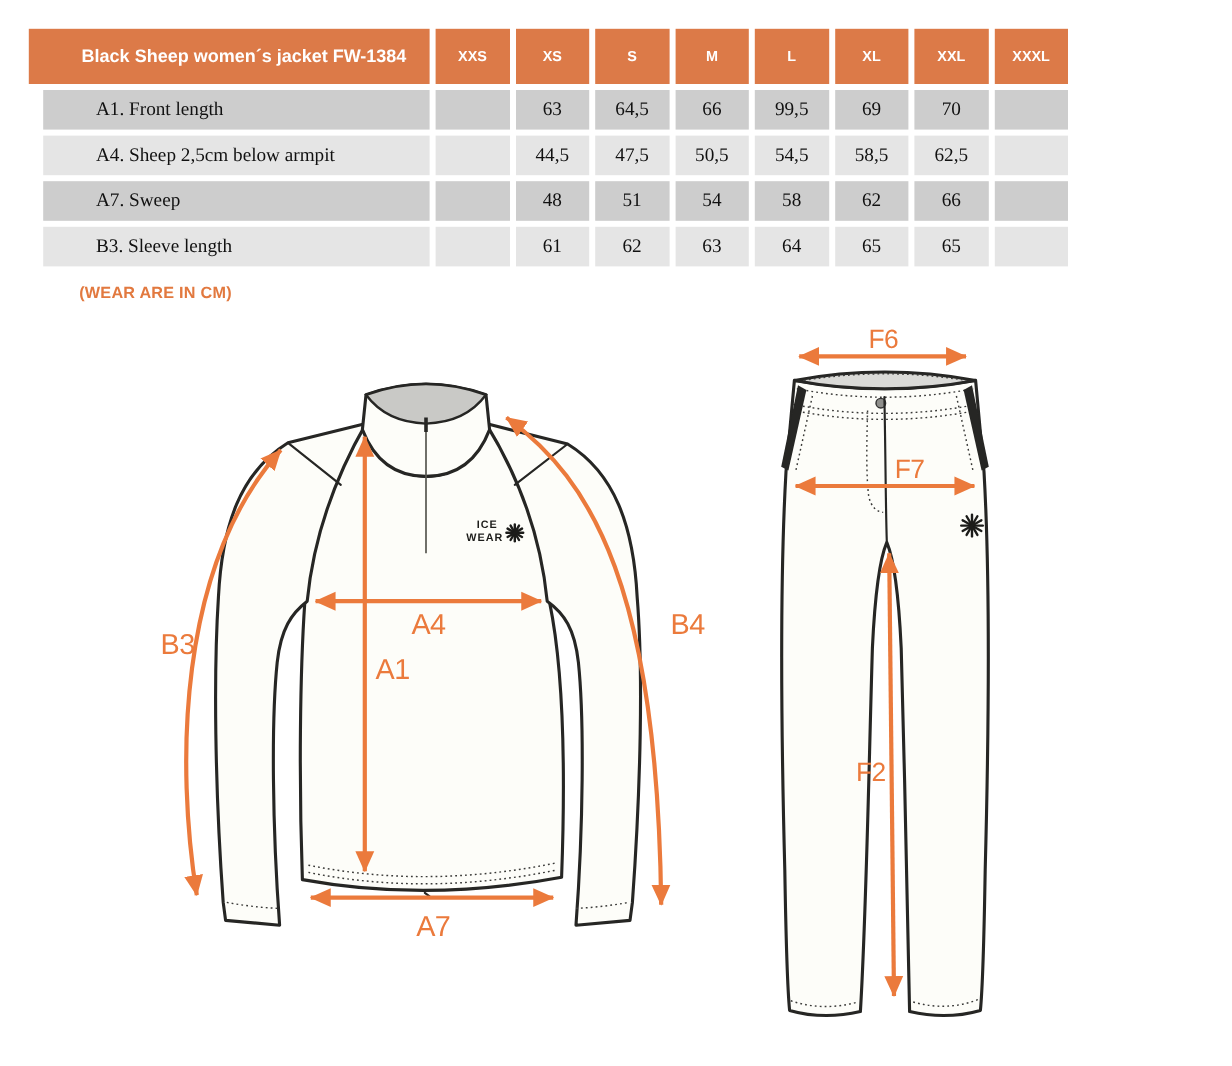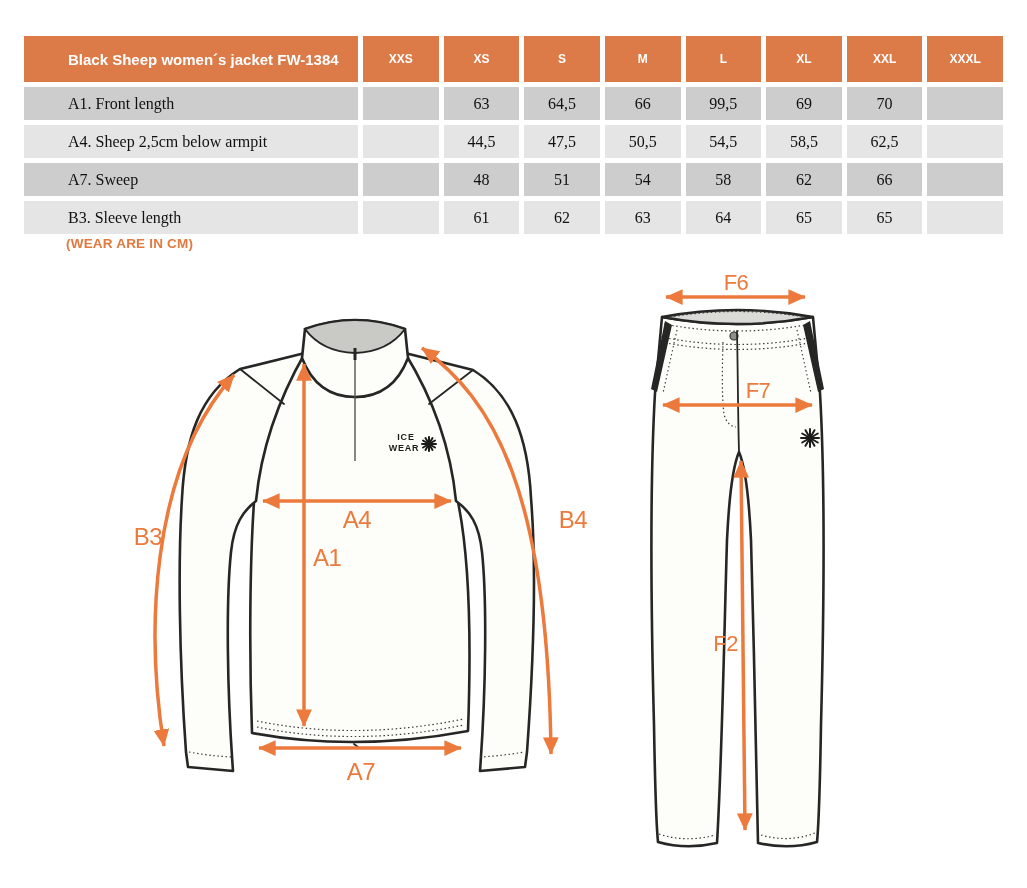--- a/index.html
+++ b/index.html
@@ -9,29 +9,29 @@
     --row-dark:#CDCDCD;
     --row-light:#E5E5E5;
     --line-dark:#262624;
     --garment-fill:#FDFDF9;
     --collar-gray:#C9C9C6;
     --waist-gray:#DADAD7;
   }
   html,body{margin:0;padding:0;background:#fff;}
   .page{position:relative;width:1027px;height:888px;background:#fff;overflow:hidden;
         font-family:"Liberation Sans",sans-serif;}
-  .size-table{position:absolute;left:24px;top:36px;width:979px;
+  .size-table{position:absolute;left:24px;top:24px;width:866px;
         display:grid;grid-template-columns:334px repeat(8,1fr);gap:5px;}
   .hc{background:var(--header-orange);color:#fff;height:46px;display:flex;
       align-items:center;justify-content:center;font-weight:bold;font-size:12px;}
   .hc.title{justify-content:flex-start;padding-left:44px;font-size:15px;}
   .trow{display:contents;}
   .dc{height:33px;display:flex;align-items:center;justify-content:center;
       font-family:"Liberation Serif",serif;font-size:16px;color:#111;}
-  .dc.lbl{justify-content:flex-start;padding-left:44px;}
+  .dc.lbl{justify-content:flex-start;padding-left:44px;margin-left:12px;}
   .trow.dark>.dc{background:var(--row-dark);}
   .trow.light>.dc{background:var(--row-light);}
   .note{position:absolute;left:66px;top:236px;color:var(--note-orange);
         font-size:13.5px;font-weight:bold;letter-spacing:.2px;}
   svg.diagram{position:absolute;left:0;top:268px;}
   .outline{fill:var(--garment-fill);stroke:var(--line-dark);stroke-width:2.6;
            stroke-linejoin:round;stroke-linecap:round;}
   .seam{fill:none;stroke:var(--line-dark);stroke-width:1.8;stroke-linecap:round;}
   .dotted{fill:none;stroke:#3a3a38;stroke-width:1.2;stroke-dasharray:1.5 2.6;}
   .arrow{fill:none;stroke:var(--arrow-orange);stroke-width:3.5;}

